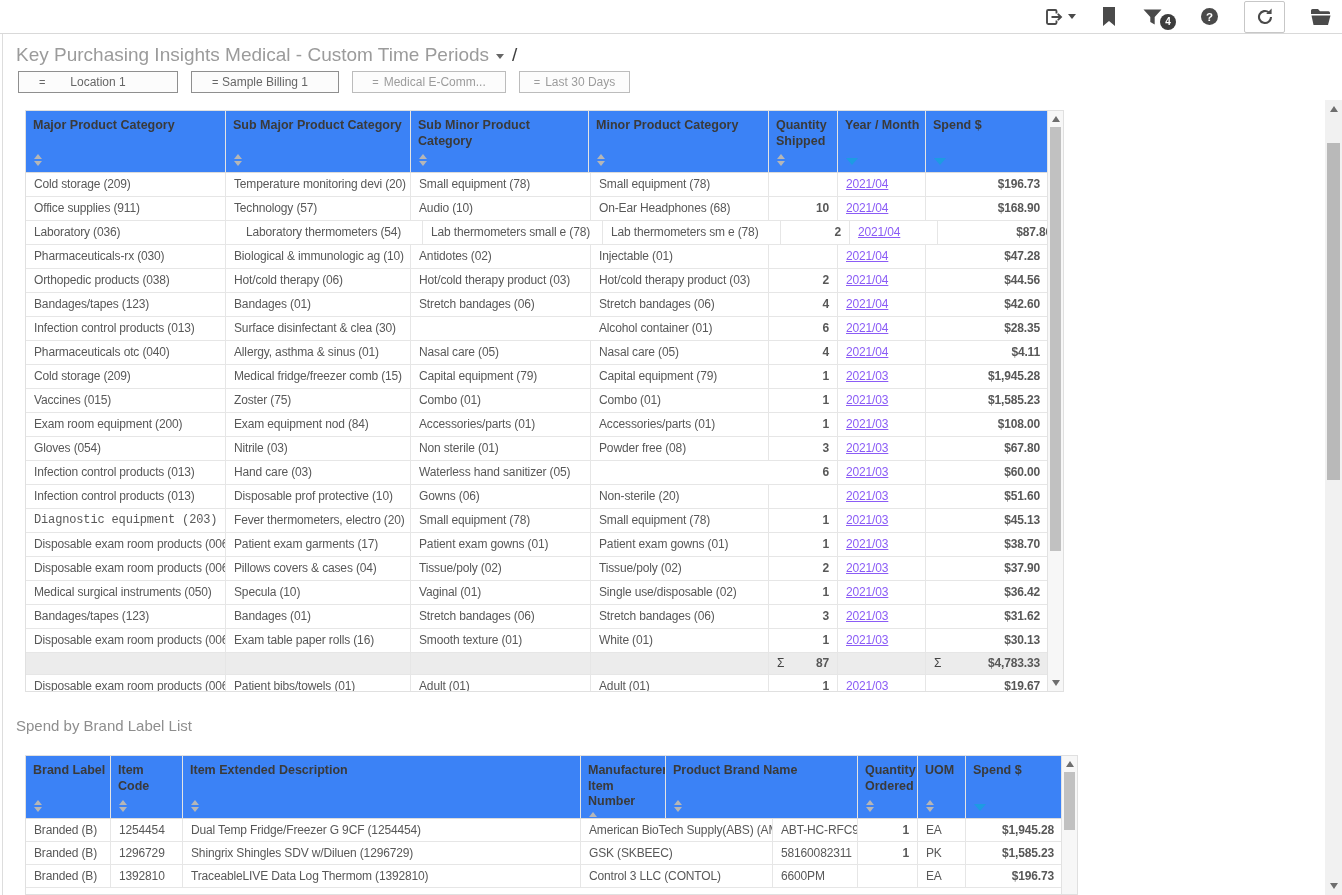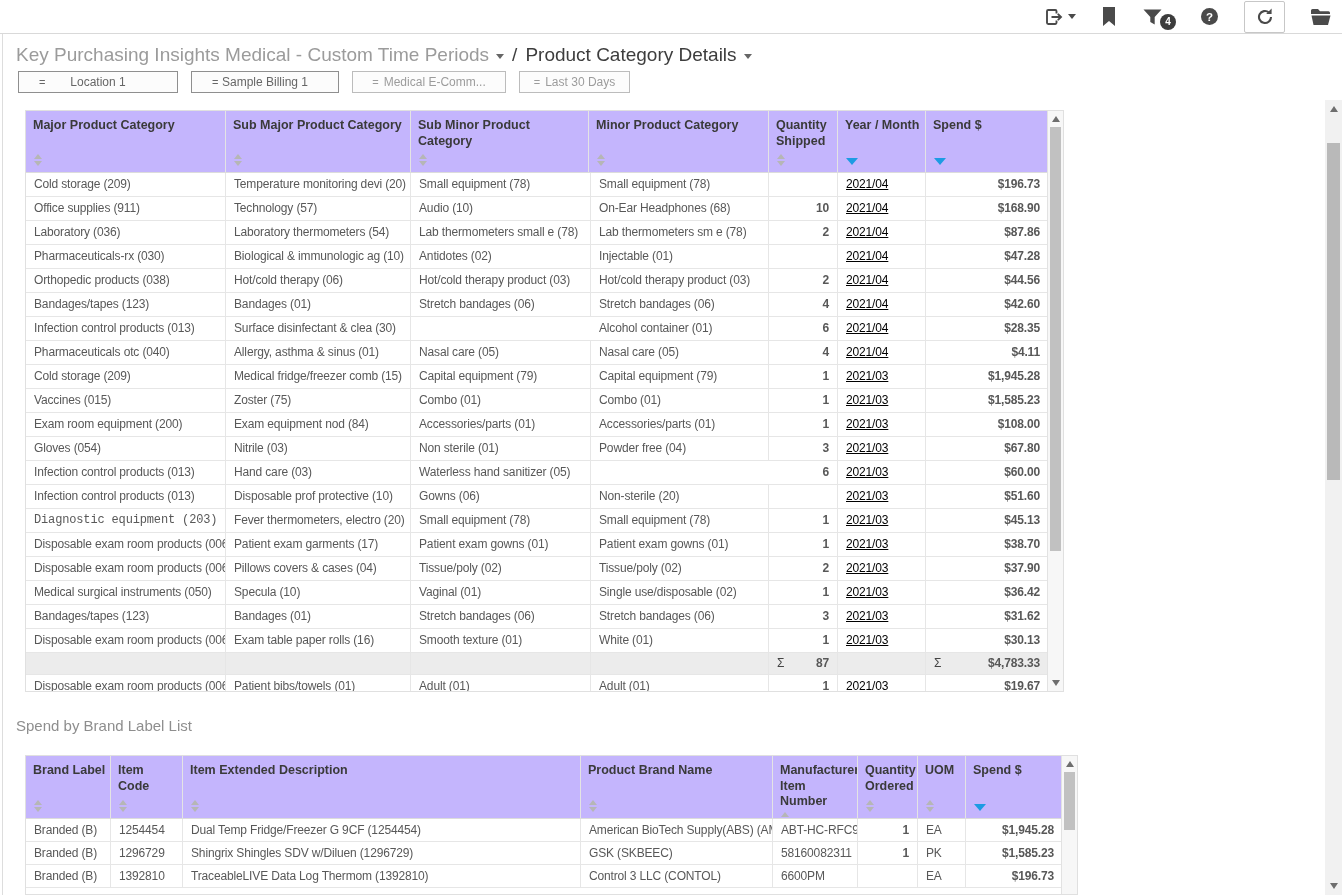--- a/index.html
+++ b/index.html
@@ -35,35 +35,35 @@
   .filters { position:absolute; left:18px; top:71px; display:flex; gap:13px; }
   .chip { height:22px; border:1px solid #8f8f8f; background:#fcfcfc; font-size:12px; color:#666;
           display:flex; align-items:center; justify-content:center; position:relative; cursor:pointer; }
   .chip .op { font-size:11px; }
   .chip.wide .op { position:absolute; left:20px; }
   .chip.light { border-color:#bcbcbc; color:#9c9c9c; }
   .chip.light .op { margin-right:5px; }
 
   
   .dtable { position:absolute; background:#fff; border:1px solid #e0e0e0; overflow:hidden; }
-  .thead { display:flex; background:#c4b5fd; border-bottom:1px solid #dcdcdc; }
+  .thead { display:flex; background:#3b82f6; border-bottom:1px solid #dcdcdc; }
   .th { border-right:1px solid #e4e4e4; padding:7px 4px 5px 7px; font-size:12.5px; font-weight:bold;
         color:#3a3a3a; line-height:1.25; display:flex; flex-direction:column;
         justify-content:space-between; overflow:hidden; cursor:pointer; flex:none; }
   .sort-none { display:flex; flex-direction:column; gap:2px; padding:2px 0 1px 1px; }
   .arr { width:0; height:0; border-left:4px solid transparent; border-right:4px solid transparent; }
   .arr.up   { border-bottom:5px solid #b6b6b6; }
   .arr.down { border-top:5px solid #b6b6b6; }
   .sort-desc { width:0; height:0; border-left:6px solid transparent; border-right:6px solid transparent;
                border-top:7px solid #1d9be3; margin:2px 0 2px 1px; }
   .tr { display:flex; border-bottom:1px solid #e6e6e6; background:#fff; flex:none; }
   .td { border-right:1px solid #e6e6e6; padding:0 8px; font-size:12px; letter-spacing:-0.15px;
         color:#585858; white-space:nowrap; overflow:hidden; flex:none; }
   .td.r { text-align:right;font-weight:bold; }
-  .td a { color:#000000; }
+  .td a { color:#8b5cf6; }
   .sumrow { background:#ececec; font-weight:bold; color:#2e2e2e; }
   .sumrow .td { display:flex; justify-content:flex-end; }
   .sumrow .td.sum-cell { justify-content:space-between; }
   .sigma { font-weight:normal; color:#444; }
 
   
   .vscroll { position:absolute; top:0; right:0; bottom:0; width:16px; background:#f7f7f7;
              border-left:1px solid #e2e2e2; }
   .vs-arrow { position:absolute; left:0; width:100%; display:flex; justify-content:center; cursor:pointer; }
   .vs-up { top:5px; } .vs-down { bottom:5px; }
@@ -135,24 +135,20 @@
     </div>
   </div>
   <div class="leftline"></div>
 
   <div class="breadcrumb">
     <span class="bc-item">
       <span>Key Purchasing Insights Medical - Custom Time Periods</span>
       <span class="bc-caret"></span>
     </span>
     <span class="bc-sep">/</span>
-    <span class="bc-item bc-page">
-      <span>Product Category Details</span>
-      <span class="bc-caret"></span>
-    </span>
   </div>
 
   <div class="filters" id="filters">
       <div class="chip wide" style="width: 160px;">
         <span class="op">=</span>
         <span class="lbl">Location 1</span>
       </div>
       <div class="chip wide" style="width: 148px;">
         <span class="op">=</span>
         <span class="lbl">Sample Billing 1</span>
@@ -235,21 +231,21 @@
         <div class="td" style="width: 200px;">Office supplies (911)</div>
         <div class="td" style="width: 185px;">Technology (57)</div>
         <div class="td" style="width: 180px;">Audio (10)</div>
         <div class="td" style="width: 178px;">On-Ear Headphones (68)</div>
         <div class="td r" style="width: 69px;">10</div>
         <div class="td" style="width: 88px;"><a href="#">2021/04</a></div>
         <div class="td r" style="width: 123px;">$168.90</div>
       </div>
       <div class="tr" style="height: 24px; line-height: 23px;">
         <div class="td" style="width: 200px;">Laboratory (036)</div>
-        <div class="td" style="width: 185px;">Laboratory thermometers (54)</div>
+        <div class="td" style="width: 185px; margin-left: 12px;">Laboratory thermometers (54)</div>
         <div class="td" style="width: 180px;">Lab thermometers small e (78)</div>
         <div class="td" style="width: 178px;">Lab thermometers sm e (78)</div>
         <div class="td r" style="width: 69px;">2</div>
         <div class="td" style="width: 88px;"><a href="#">2021/04</a></div>
         <div class="td r" style="width: 123px;">$87.86</div>
       </div>
       <div class="tr" style="height: 24px; line-height: 23px;">
         <div class="td" style="width: 200px;">Pharmaceuticals-rx (030)</div>
         <div class="td" style="width: 185px;">Biological &amp; immunologic ag (10)</div>
         <div class="td" style="width: 180px;">Antidotes (02)</div>
@@ -318,21 +314,21 @@
         <div class="td" style="width: 180px;">Accessories/parts (01)</div>
         <div class="td" style="width: 178px;">Accessories/parts (01)</div>
         <div class="td r" style="width: 69px;">1</div>
         <div class="td" style="width: 88px;"><a href="#">2021/03</a></div>
         <div class="td r" style="width: 123px;">$108.00</div>
       </div>
       <div class="tr" style="height: 24px; line-height: 23px;">
         <div class="td" style="width: 200px;">Gloves (054)</div>
         <div class="td" style="width: 185px;">Nitrile (03)</div>
         <div class="td" style="width: 180px;">Non sterile (01)</div>
-        <div class="td" style="width: 178px;">Powder free (04)</div>
+        <div class="td" style="width: 178px;">Powder free (08)</div>
         <div class="td r" style="width: 69px;">3</div>
         <div class="td" style="width: 88px;"><a href="#">2021/03</a></div>
         <div class="td r" style="width: 123px;">$67.80</div>
       </div>
       <div class="tr" style="height: 24px; line-height: 23px;">
         <div class="td" style="width: 200px;">Infection control products (013)</div>
         <div class="td" style="width: 185px;">Hand care (03)</div>
         <div class="td" style="width: 180px;">Waterless hand sanitizer (05)</div>
         <div class="td" style="width: 178px; margin-top: 44px;">Alcohol based (10)</div>
         <div class="td r" style="width: 69px;">6</div>
@@ -452,31 +448,31 @@
             <span class="arr down"></span>
           </div>
         </div>
         <div class="th" style="width: 398px;">
           <div>Item Extended Description</div>
           <div class="sort-none">
             <span class="arr up"></span>
             <span class="arr down"></span>
           </div>
         </div>
+        <div class="th" style="width: 85px;">
+          <div>Manufacturer Item Number</div>
+          <div class="sort-none">
+            <span class="arr up"></span>
+          </div>
+        </div>
         <div class="th" style="width: 192px;">
           <div>Product Brand Name</div>
           <div class="sort-none">
             <span class="arr up"></span>
             <span class="arr down"></span>
-          </div>
-        </div>
-        <div class="th" style="width: 85px;">
-          <div>Manufacturer Item Number</div>
-          <div class="sort-none">
-            <span class="arr up"></span>
           </div>
         </div>
         <div class="th" style="width: 60px;">
           <div>Quantity Ordered</div>
           <div class="sort-none">
             <span class="arr up"></span>
             <span class="arr down"></span>
           </div>
         </div>
         <div class="th" style="width: 48px;">

